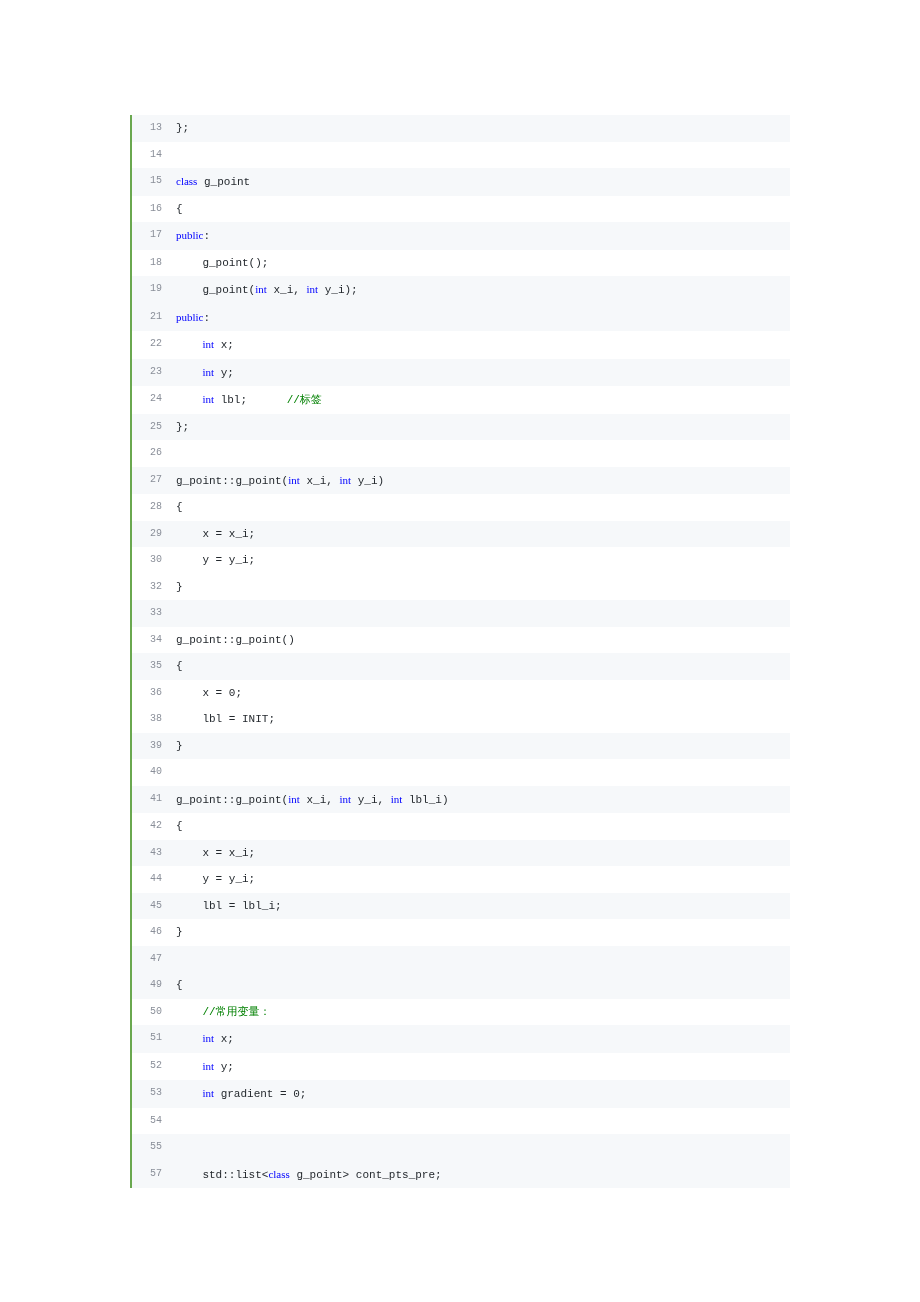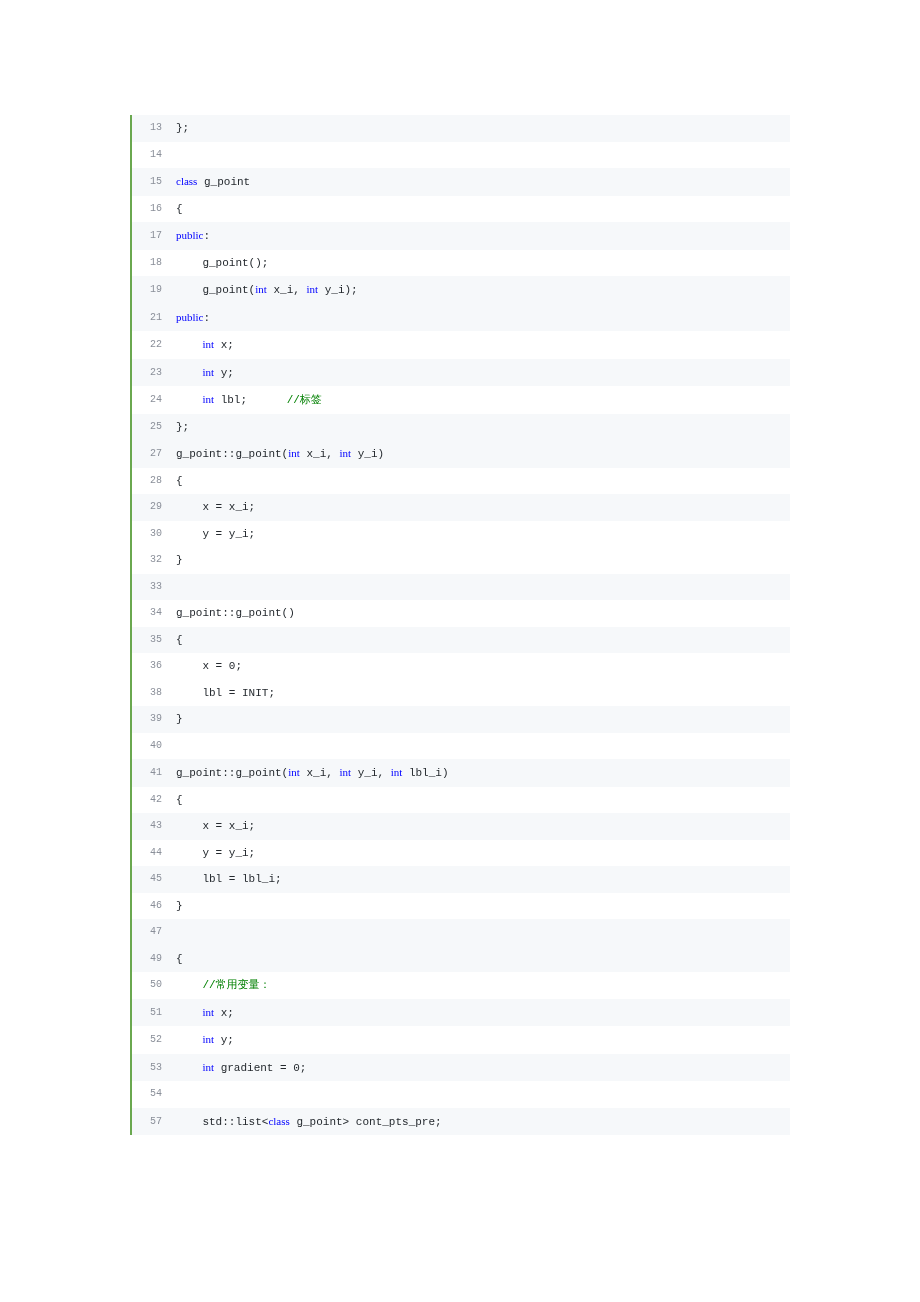--- a/index.html
+++ b/index.html
@@ -13,21 +13,21 @@
     min-height: 1302px;
     box-sizing: border-box;
     padding: 115px 130px 40px 130px;
   }
   .code-block {
     border-left: 2px solid #6aa84f;
     font-size: 11px;
   }
   .code-line {
     display: flex;
-    align-items: flex-end;
+    align-items: flex-start;
     min-height: 26.5px;
     line-height: 26.5px;
   }
   .code-line.odd {
     background: #f6f8fa;
   }
   .ln {
     flex: 0 0 30px;
     text-align: right;
     color: #8a8f99;
@@ -89,20 +89,24 @@
         <span class="code"><span>    </span><span class="kw">int</span><span> y;</span></span>
       </div>
       <div class="code-line">
         <span class="ln">24</span>
         <span class="code"><span>    </span><span class="kw">int</span><span> lbl;      </span><span class="cm">//标签</span></span>
       </div>
       <div class="code-line odd">
         <span class="ln">25</span>
         <span class="code"><span>};</span></span>
       </div>
+      <div class="code-line">
+        <span class="ln">26</span>
+        <span class="code"></span>
+      </div>
       <div class="code-line odd">
         <span class="ln">27</span>
         <span class="code"><span>g_point::g_point(</span><span class="kw">int</span><span> x_i, </span><span class="kw">int</span><span> y_i)</span></span>
       </div>
       <div class="code-line">
         <span class="ln">28</span>
         <span class="code"><span>{</span></span>
       </div>
       <div class="code-line odd">
         <span class="ln">29</span>
@@ -187,20 +191,24 @@
       <div class="code-line">
         <span class="ln">52</span>
         <span class="code"><span>    </span><span class="kw">int</span><span> y;</span></span>
       </div>
       <div class="code-line odd">
         <span class="ln">53</span>
         <span class="code"><span>    </span><span class="kw">int</span><span> gradient = 0;</span></span>
       </div>
       <div class="code-line">
         <span class="ln">54</span>
+        <span class="code"></span>
+      </div>
+      <div class="code-line odd">
+        <span class="ln">55</span>
         <span class="code"></span>
       </div>
       <div class="code-line odd">
         <span class="ln">57</span>
         <span class="code"><span>    std::list&lt;</span><span class="kw">class</span><span> g_point&gt; cont_pts_pre;</span></span>
       </div>
     </div>
 </div>
 
 </body></html>

